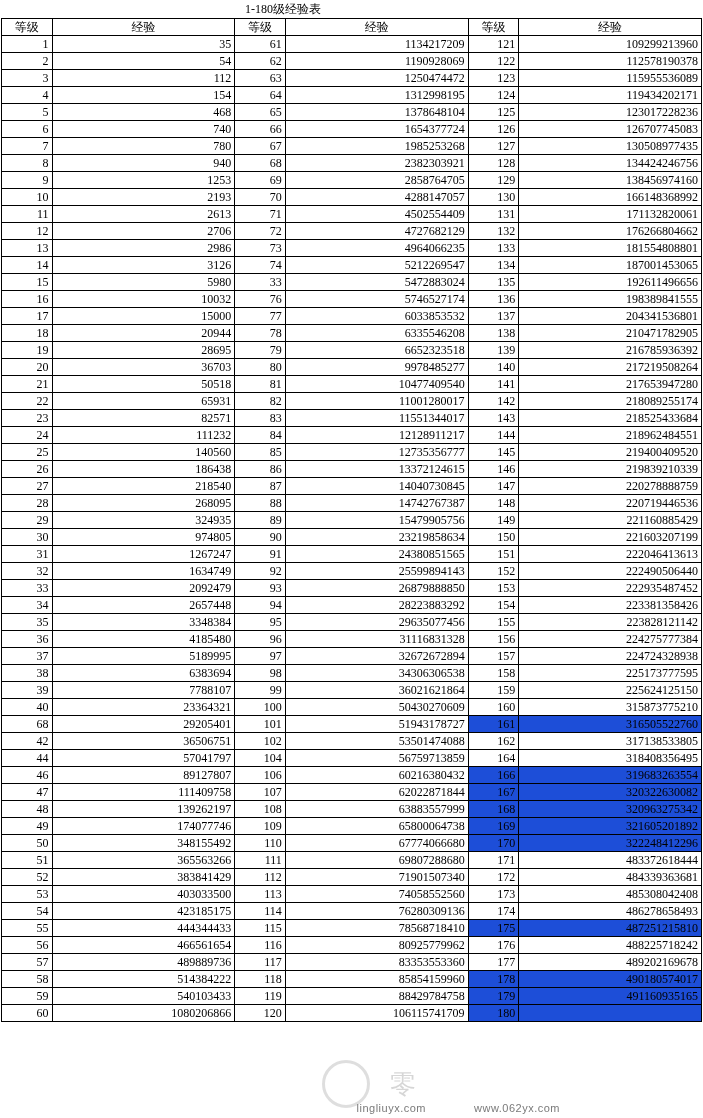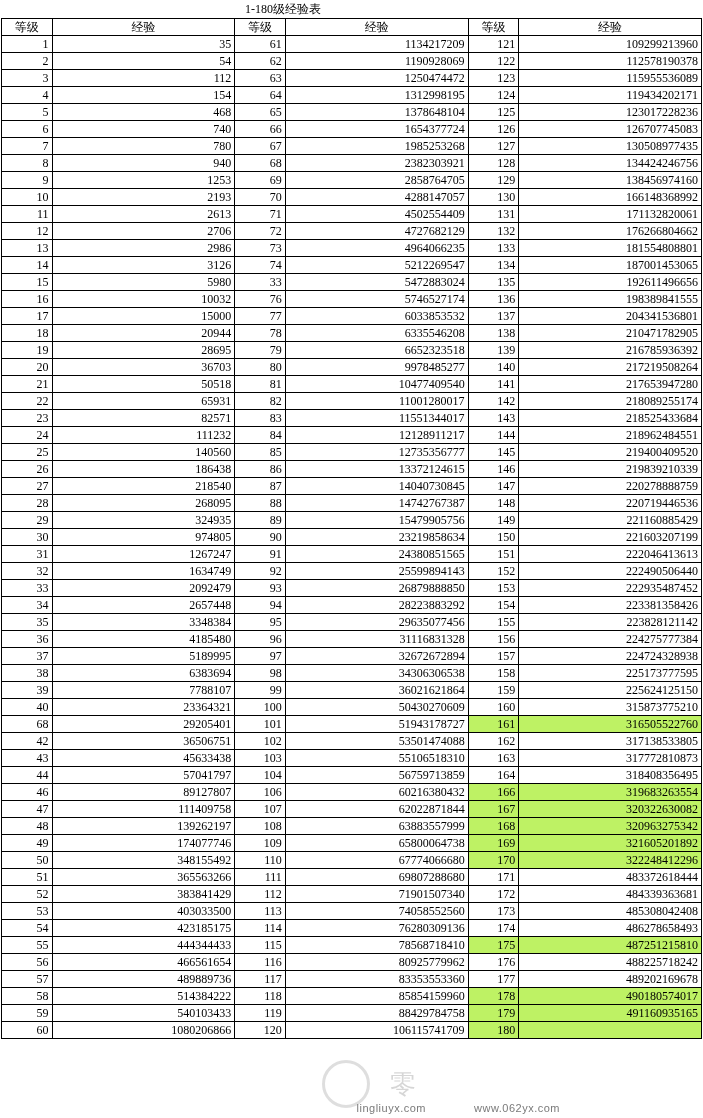--- a/index.html
+++ b/index.html
@@ -34,21 +34,21 @@
     font-size:12px;
     font-family:"Liberation Serif", serif;
     overflow:hidden;
     white-space:nowrap;
   }
   th{font-weight:normal;text-align:center;}
   .lvl{width:47px;text-align:right;}
   .exp{width:170px;text-align:right;}
   col.c-lvl{width:47px;}
   col.c-exp{width:170px;}
-  .hl{background:#bef264;}
+  .hl{background:#1d4ed8;}
   .watermark{
     position:absolute;
     right:0;bottom:0;
     width:260px;height:58px;
     pointer-events:none;
     opacity:.75;
   }
   .wm-text{
     position:absolute;
     right:6px;bottom:4px;
@@ -430,28 +430,20 @@
         </tr>
         <tr>
           <td class="lvl">42</td>
           <td class="exp">36506751</td>
           <td class="lvl">102</td>
           <td class="exp">53501474088</td>
           <td class="lvl">162</td>
           <td class="exp">317138533805</td>
         </tr>
         <tr>
-          <td class="lvl">43</td>
-          <td class="exp">45633438</td>
-          <td class="lvl">103</td>
-          <td class="exp">55106518310</td>
-          <td class="lvl">163</td>
-          <td class="exp">317772810873</td>
-        </tr>
-        <tr>
           <td class="lvl">44</td>
           <td class="exp">57041797</td>
           <td class="lvl">104</td>
           <td class="exp">56759713859</td>
           <td class="lvl">164</td>
           <td class="exp">318408356495</td>
         </tr>
         <tr>
           <td class="lvl">46</td>
           <td class="exp">89127807</td>

